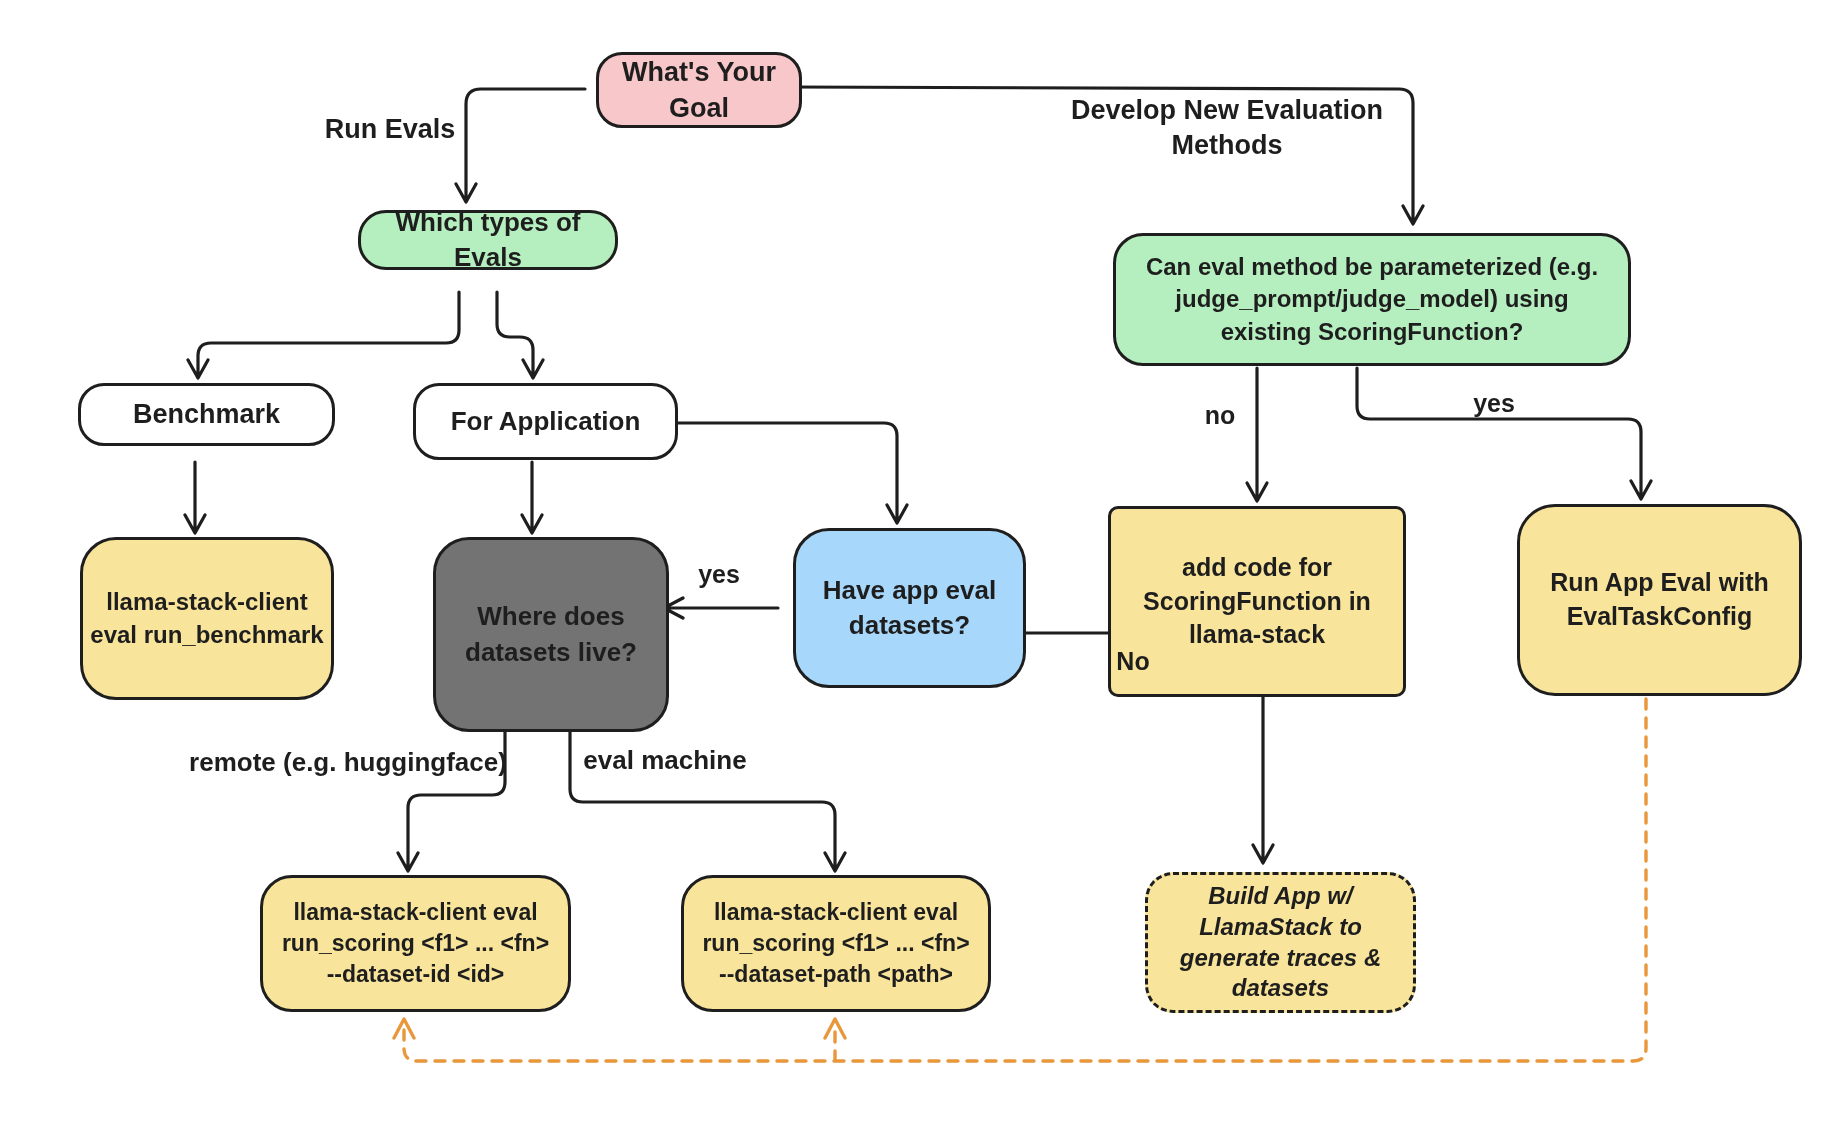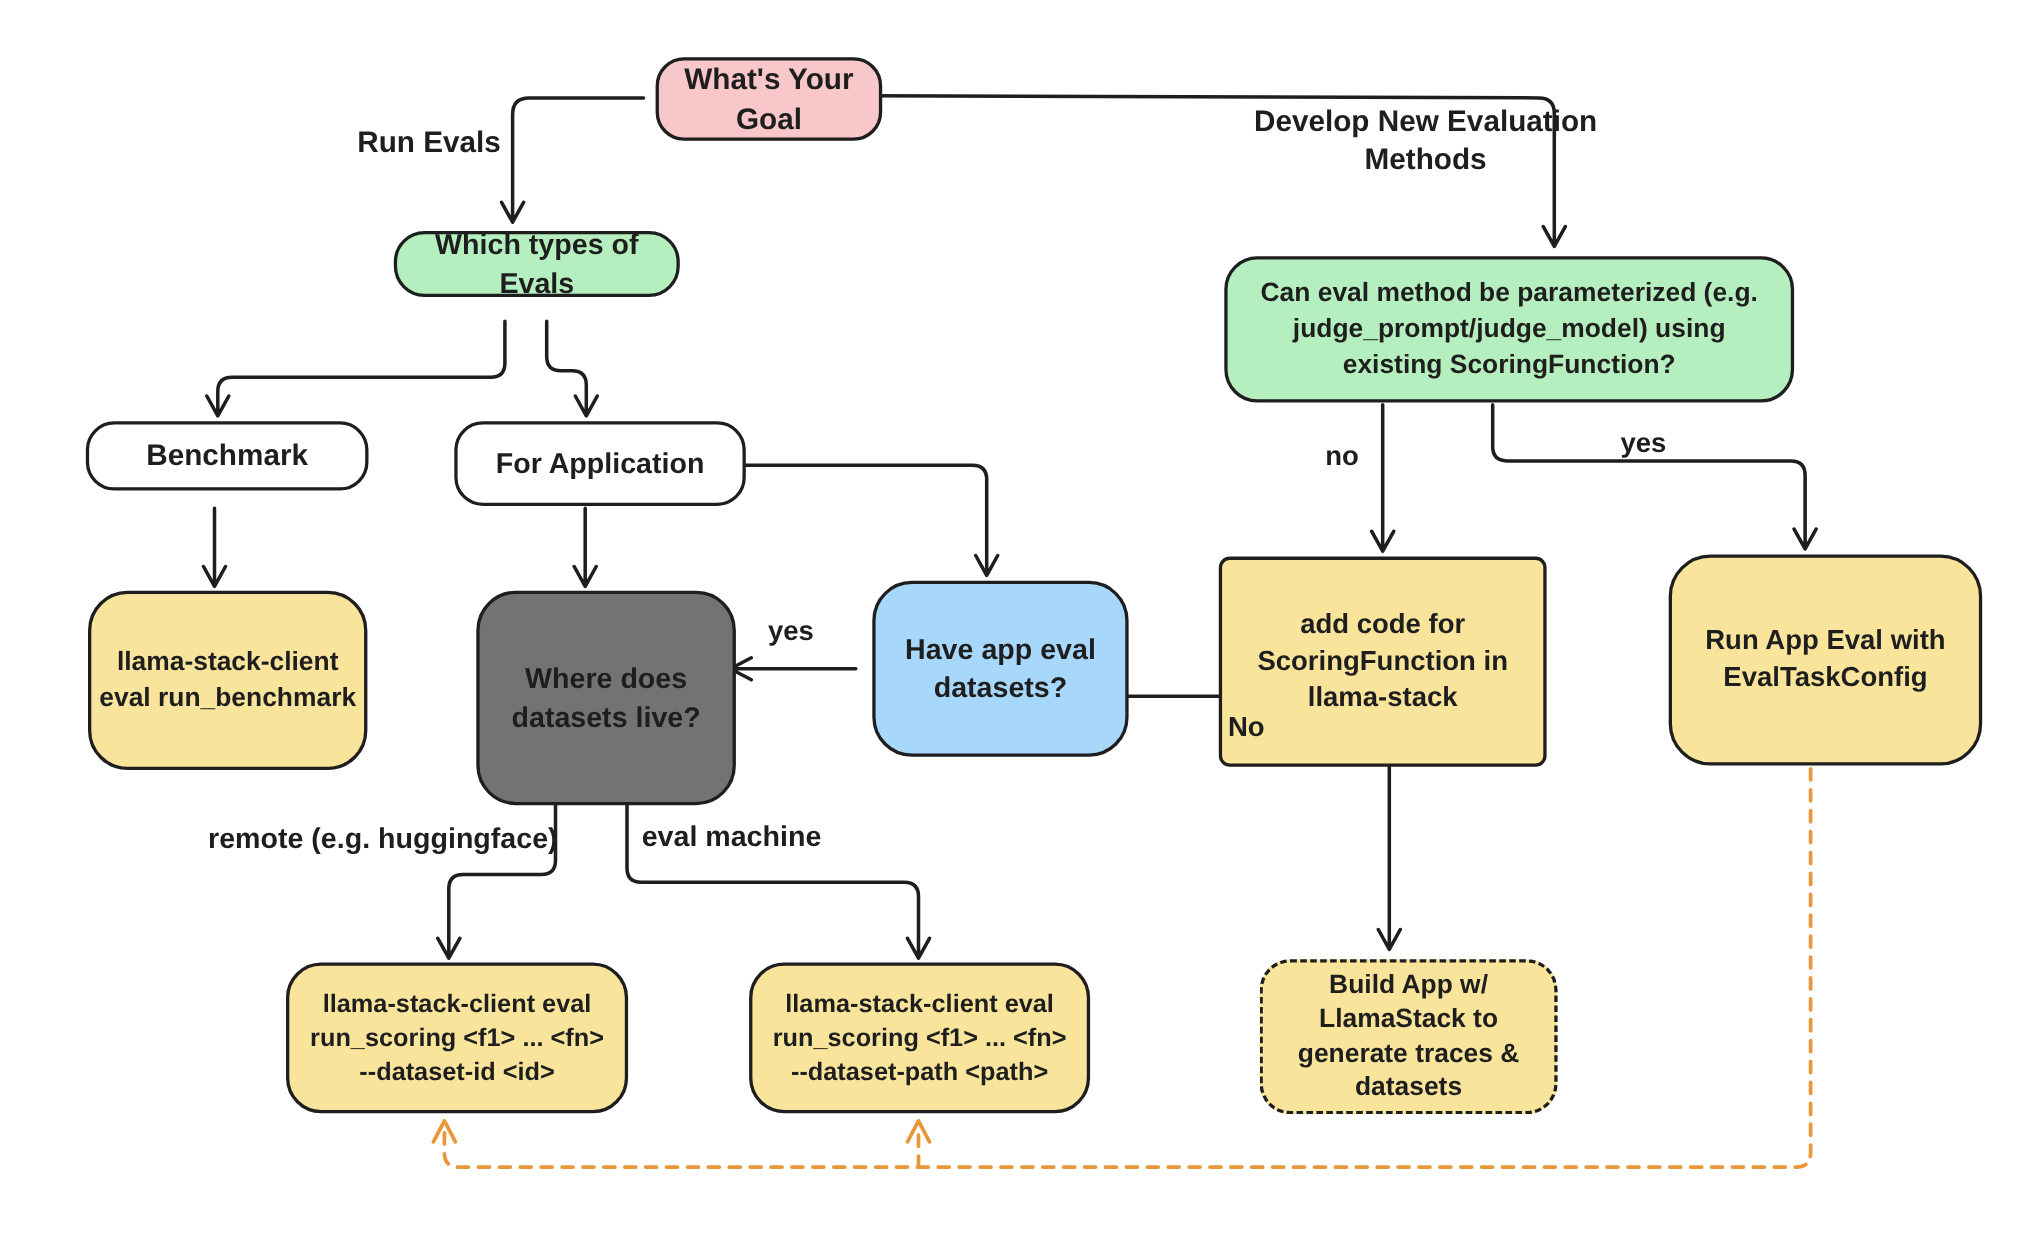--- a/index.html
+++ b/index.html
@@ -15,21 +15,21 @@
     box-sizing: border-box;
     border: 3.5px solid #1e1e1e;
     border-radius: 32px;
     display: flex; align-items: center; justify-content: center;
     text-align: center;
     font-weight: 600; color: #1e1e1e;
     white-space: pre; line-height: 1.35;
     background: #fff;
     margin-left: 13px;
   }
-  .node.dashed { border-style: dashed; }
+  .node.dashed { border-style: dashed; font-style: italic; }
   .edge-label {
     position: absolute; z-index: 2;
     transform: translate(-50%, -50%);
     font-weight: 600; color: #1e1e1e;
     text-align: center; white-space: pre; line-height: 1.3;
   }
 </style>
 </head>
 <body style="background: rgb(255, 255, 255);">
 
@@ -120,21 +120,21 @@
   </div>
 
   <div class="node dashed" style="left: 1132px; top: 872px; width: 271px; height: 141px; font-size: 24px; border-radius: 28px; line-height: 1.28; background-color: rgb(248, 228, 154); border-color: rgb(30, 30, 30); color: rgb(30, 30, 30);">
     <span>Build App w/
 LlamaStack to
 generate traces &amp;
 datasets</span>
   </div>
 
   <div class="edge-label" style="left: 390px; top: 130px; font-size: 27px; color: rgb(30, 30, 30);">Run Evals</div>
-  <div class="edge-label" style="left: 1296px; top: 128px; font-size: 27px; color: rgb(30, 30, 30);">Develop New Evaluation
+  <div class="edge-label" style="left: 1227px; top: 128px; font-size: 27px; color: rgb(30, 30, 30);">Develop New Evaluation
 Methods</div>
   <div class="edge-label" style="left: 1220px; top: 415px; font-size: 25px; color: rgb(30, 30, 30);">no</div>
   <div class="edge-label" style="left: 1494px; top: 403px; font-size: 25px; color: rgb(30, 30, 30);">yes</div>
   <div class="edge-label" style="left: 719px; top: 574px; font-size: 25px; color: rgb(30, 30, 30);">yes</div>
   <div class="edge-label" style="left: 1133px; top: 661px; font-size: 25px; color: rgb(30, 30, 30);">No</div>
   <div class="edge-label" style="left: 348px; top: 763px; font-size: 26px; color: rgb(30, 30, 30);">remote (e.g. huggingface)</div>
   <div class="edge-label" style="left: 665px; top: 761px; font-size: 26px; color: rgb(30, 30, 30);">eval machine</div>
 
 </div>
 

